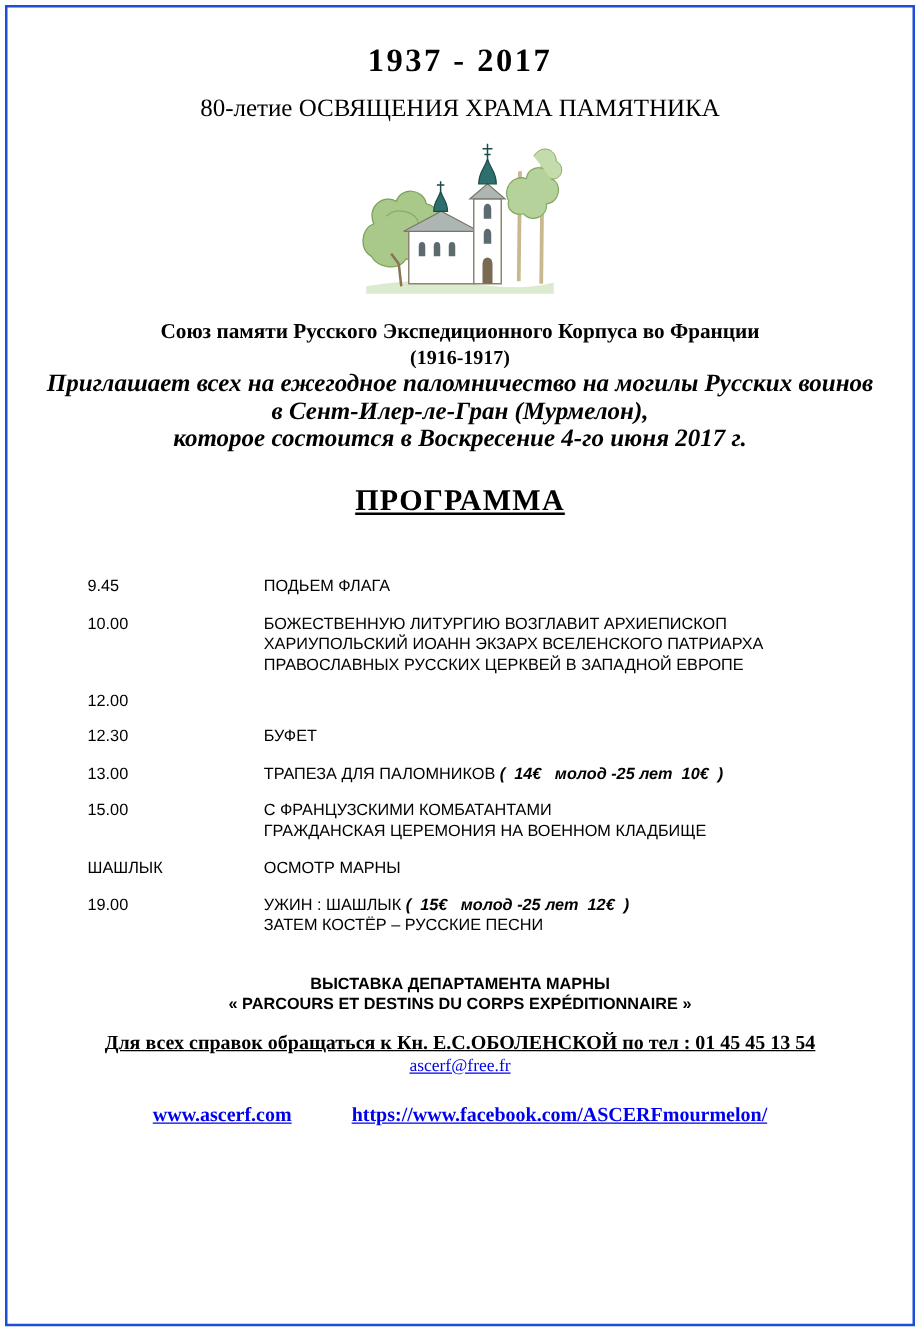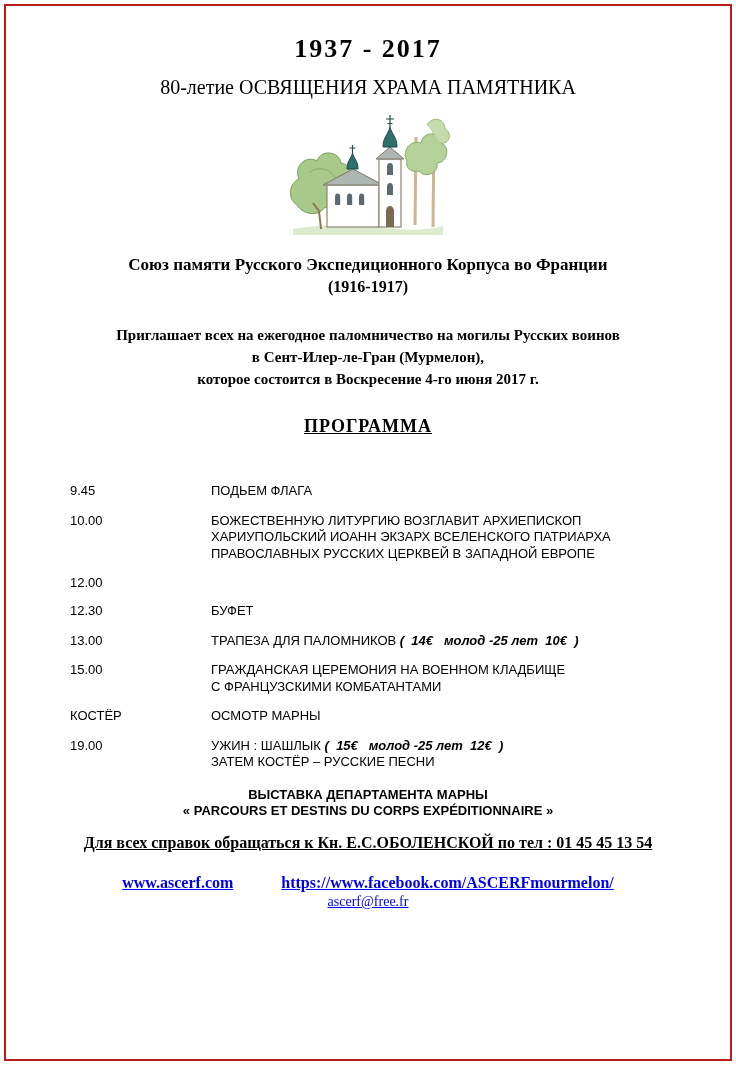--- a/index.html
+++ b/index.html
@@ -6,21 +6,21 @@
   html, body { margin: 0; padding: 0; background: #fff; }
   body {
     width: 736px;
     font-family: "Liberation Serif", serif;
     color: #000;
   }
   .page {
     width: 728px;
     height: 1057px;
     margin: 4px;
-    border: 2px solid #b91c1c;
+    border: 2px solid #1d4ed8;
     padding-top: 22px;
     overflow: hidden;
     background: #fff;
   }
   .center { text-align: center; }
 
   .years {
     font-size: 26px;
     font-weight: bold;
     letter-spacing: 2px;
@@ -39,49 +39,49 @@
     font-size: 17px;
     font-weight: bold;
     margin-top: 16px;
   }
   .assoc-years {
     font-size: 16px;
     font-weight: bold;
     margin-top: 3px;
   }
   .invitation {
-    margin-top: 28px;
-    font-size: 15px;
-    font-weight: bold;
+    font-size: 20px;
+    font-weight: bold;
+    font-style: italic;
     line-height: 22px;
   }
   .program-heading {
     margin-top: 26px;
-    font-size: 18px;
+    font-size: 24px;
     font-weight: bold;
     letter-spacing: 1px;
   }
   .program-heading span { text-decoration: underline; }
 
   .program {
     margin: 46px 30px 0 64px;
     font-family: "Liberation Sans", sans-serif;
     font-size: 13px;
   }
   .prow { display: flex; margin-bottom: 13px; }
   .prow .time { flex: 0 0 141px; }
   .prow .desc { flex: 1; line-height: 16.5px; }
   .price {
     font-weight: bold;
     font-style: italic;
     white-space: pre;
   }
 
   .exhibition {
-    margin-top: 16px;
+    margin-top: 30px;
     font-family: "Liberation Sans", sans-serif;
     font-size: 13px;
     font-weight: bold;
     line-height: 16px;
     text-align: center;
   }
   .contact {
     margin-top: 15px;
     font-size: 16px;
     font-weight: bold;
@@ -184,27 +184,27 @@
         <div>
           <span>ТРАПЕЗА ДЛЯ ПАЛОМНИКОВ</span>
           <span class="price">(  14€   молод -25 лет  10€  )</span>
         </div>
       </div>
     </div>
 
     <div class="prow">
       <div class="time">15.00</div>
       <div class="desc">
+        <div>С ФРАНЦУЗСКИМИ КОМБАТАНТАМИ</div>
         <div>ГРАЖДАНСКАЯ ЦЕРЕМОНИЯ НА ВОЕННОМ КЛАДБИЩЕ</div>
-        <div>С ФРАНЦУЗСКИМИ КОМБАТАНТАМИ</div>
-      </div>
-    </div>
-
-    <div class="prow">
-      <div class="time">КОСТЁР</div>
+      </div>
+    </div>
+
+    <div class="prow">
+      <div class="time">ШАШЛЫК</div>
       <div class="desc">
         <div>ОСМОТР МАРНЫ</div>
       </div>
     </div>
 
     <div class="prow">
       <div class="time">19.00</div>
       <div class="desc">
         <div>
           <span>УЖИН  : ШАШЛЫК</span>
@@ -218,22 +218,22 @@
 
   <div class="center exhibition">
     <div>ВЫСТАВКА ДЕПАРТАМЕНТА МАРНЫ</div>
     <div>«  PARCOURS ET DESTINS DU CORPS EXPÉDITIONNAIRE »</div>
   </div>
 
   <div class="center contact">
     <span>Для всех справок обращаться к Кн. Е.С.ОБОЛЕНСКОЙ по тел : 01 45 45 13 54</span>
   </div>
 
+  <div class="center email-line">
+    <a class="link">ascerf@free.fr</a>
+  </div>
+
   <div class="center bottom-links">
     <a class="link">www.ascerf.com</a>
     <a class="link">https://www.facebook.com/ASCERFmourmelon/</a>
   </div>
 
-  <div class="center email-line">
-    <a class="link">ascerf@free.fr</a>
-  </div>
-
 </div>
 
 </body></html>

